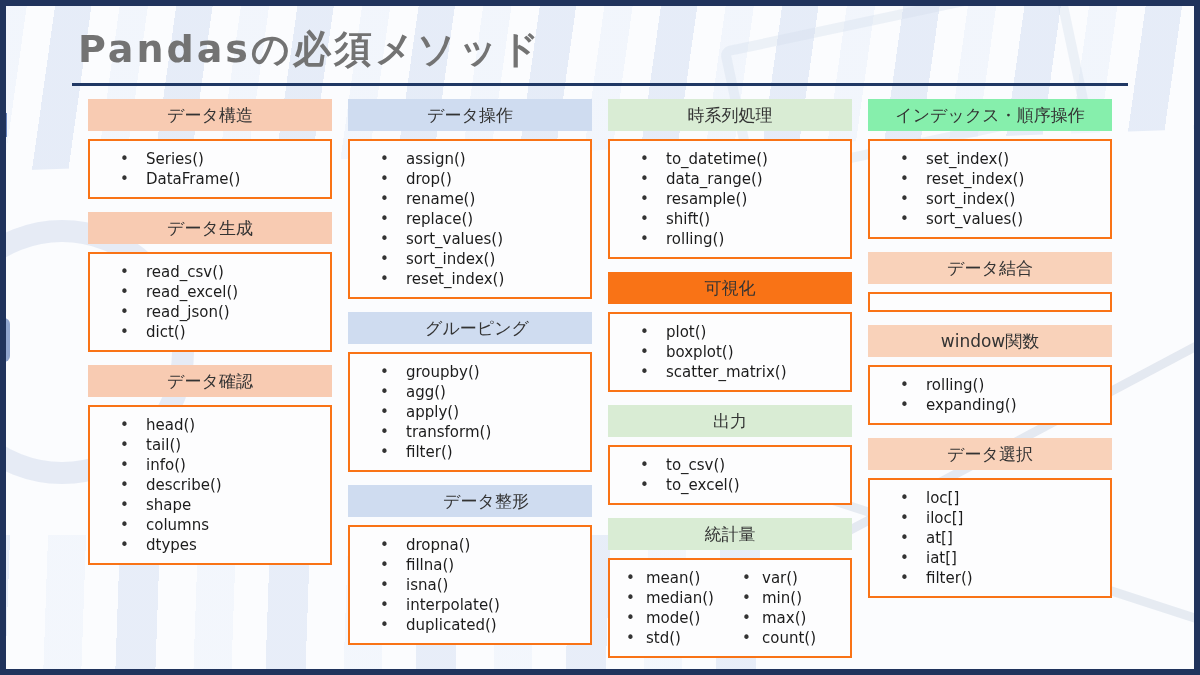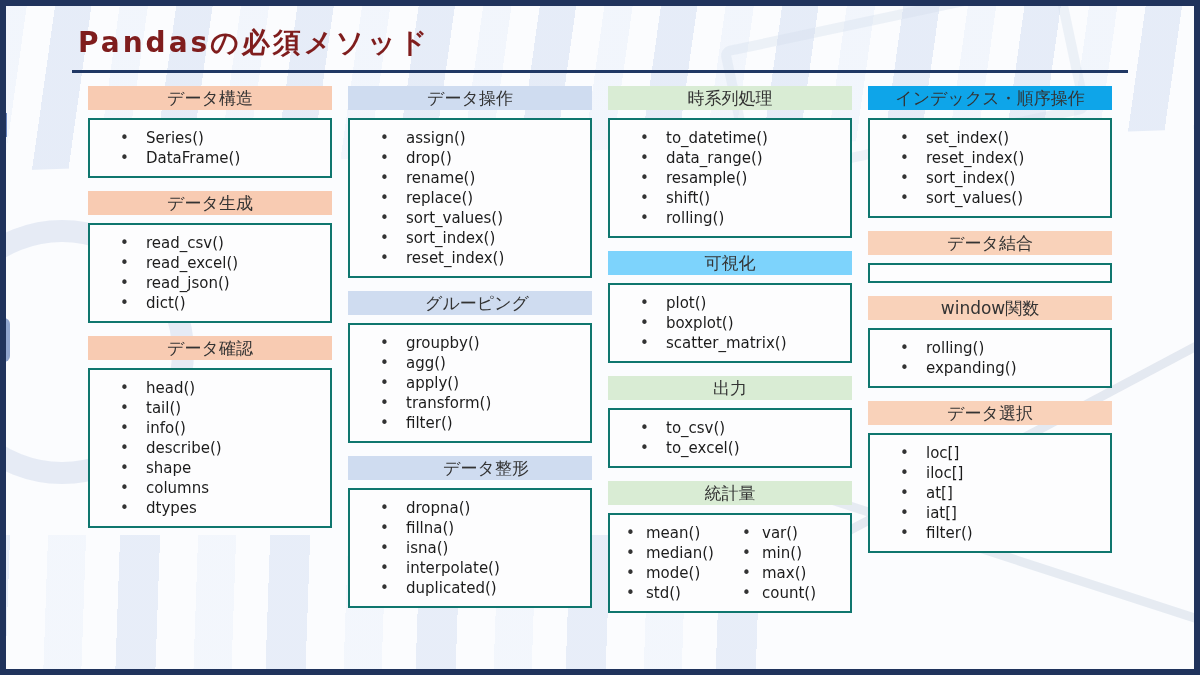--- a/index.html
+++ b/index.html
@@ -36,38 +36,38 @@
     background:rgba(205,214,228,0.45);transform:rotate(18deg);}
   .decor-rect{position:absolute;right:120px;top:10px;width:330px;height:120px;
     border:10px solid rgba(210,220,235,0.35);border-radius:10px;transform:rotate(-12deg);}
   .decor-chip1{position:absolute;left:0;top:113px;width:7px;height:24px;background:rgba(59,94,168,0.75);}
   .decor-chip2{position:absolute;left:0;top:318px;width:10px;height:44px;background:rgba(59,94,168,0.55);border-radius:0 6px 6px 0;}
 
   
   .page-head{position:relative;z-index:2;}
   .page-title{
     margin:0;padding:24px 0 0 78px;
-    font-size:28px;font-weight:bold;color:#7f1d1d;letter-spacing:3px;
+    font-size:38px;font-weight:bold;color:#737373;letter-spacing:3px;
   }
   .title-rule{margin:8px 72px 0;border:none;border-top:3px solid #203864;}
 
   
   .main{
     position:relative;z-index:2;
     margin:13px 88px 0;
     display:grid;grid-template-columns:repeat(4,1fr);gap:16px;
     align-items:start;
   }
   .column{display:flex;flex-direction:column;gap:13px;min-width:0;}
   .box-header{
-    height:24px;display:flex;align-items:center;justify-content:center;
+    height:32px;display:flex;align-items:center;justify-content:center;
     font-size:17px;color:#333;margin-bottom:8px;white-space:nowrap;
   }
   .box-list{
-    background:#fdfdfe;border:2px solid #0f766e;padding:8px 4px;
+    background:#fdfdfe;border:2px solid #f97316;padding:8px 4px;
   }
   .box-list ul{list-style:none;margin:0;padding:0;}
   .box-list li{
     position:relative;padding-left:52px;font-size:15px;line-height:20px;color:#1c1c1c;
     white-space:nowrap;
   }
   .box-list li::before{content:"\2022";position:absolute;left:26px;top:0;color:#333;}
   .box-list.cols-2{display:grid;grid-template-columns:1fr 1fr;}
   .box-list.cols-2 li{padding-left:32px;}
   .box-list.cols-2 li::before{left:12px;}
@@ -175,21 +175,21 @@
           <ul>
             <li>to_datetime()</li>
             <li>data_range()</li>
             <li>resample()</li>
             <li>shift()</li>
             <li>rolling()</li>
           </ul>
         </div>
       </section>
       <section>
-        <div class="box-header" style="background: #7dd3fc;">可視化</div>
+        <div class="box-header" style="background: #f97316;">可視化</div>
         <div class="box-list">
           <ul>
             <li>plot()</li>
             <li>boxplot()</li>
             <li>scatter_matrix()</li>
           </ul>
         </div>
       </section>
       <section>
         <div class="box-header" style="background: rgb(217, 236, 212);">出力</div>
@@ -213,21 +213,21 @@
             <li>var()</li>
             <li>min()</li>
             <li>max()</li>
             <li>count()</li>
           </ul>
         </div>
       </section>
     </div>
     <div class="column">
       <section>
-        <div class="box-header" style="background: #0ea5e9; font-family: Liberation Mono, monospace;">インデックス・順序操作</div>
+        <div class="box-header" style="background: #86efac; font-family: Liberation Mono, monospace;">インデックス・順序操作</div>
         <div class="box-list">
           <ul>
             <li>set_index()</li>
             <li>reset_index()</li>
             <li>sort_index()</li>
             <li>sort_values()</li>
           </ul>
         </div>
       </section>
       <section>

